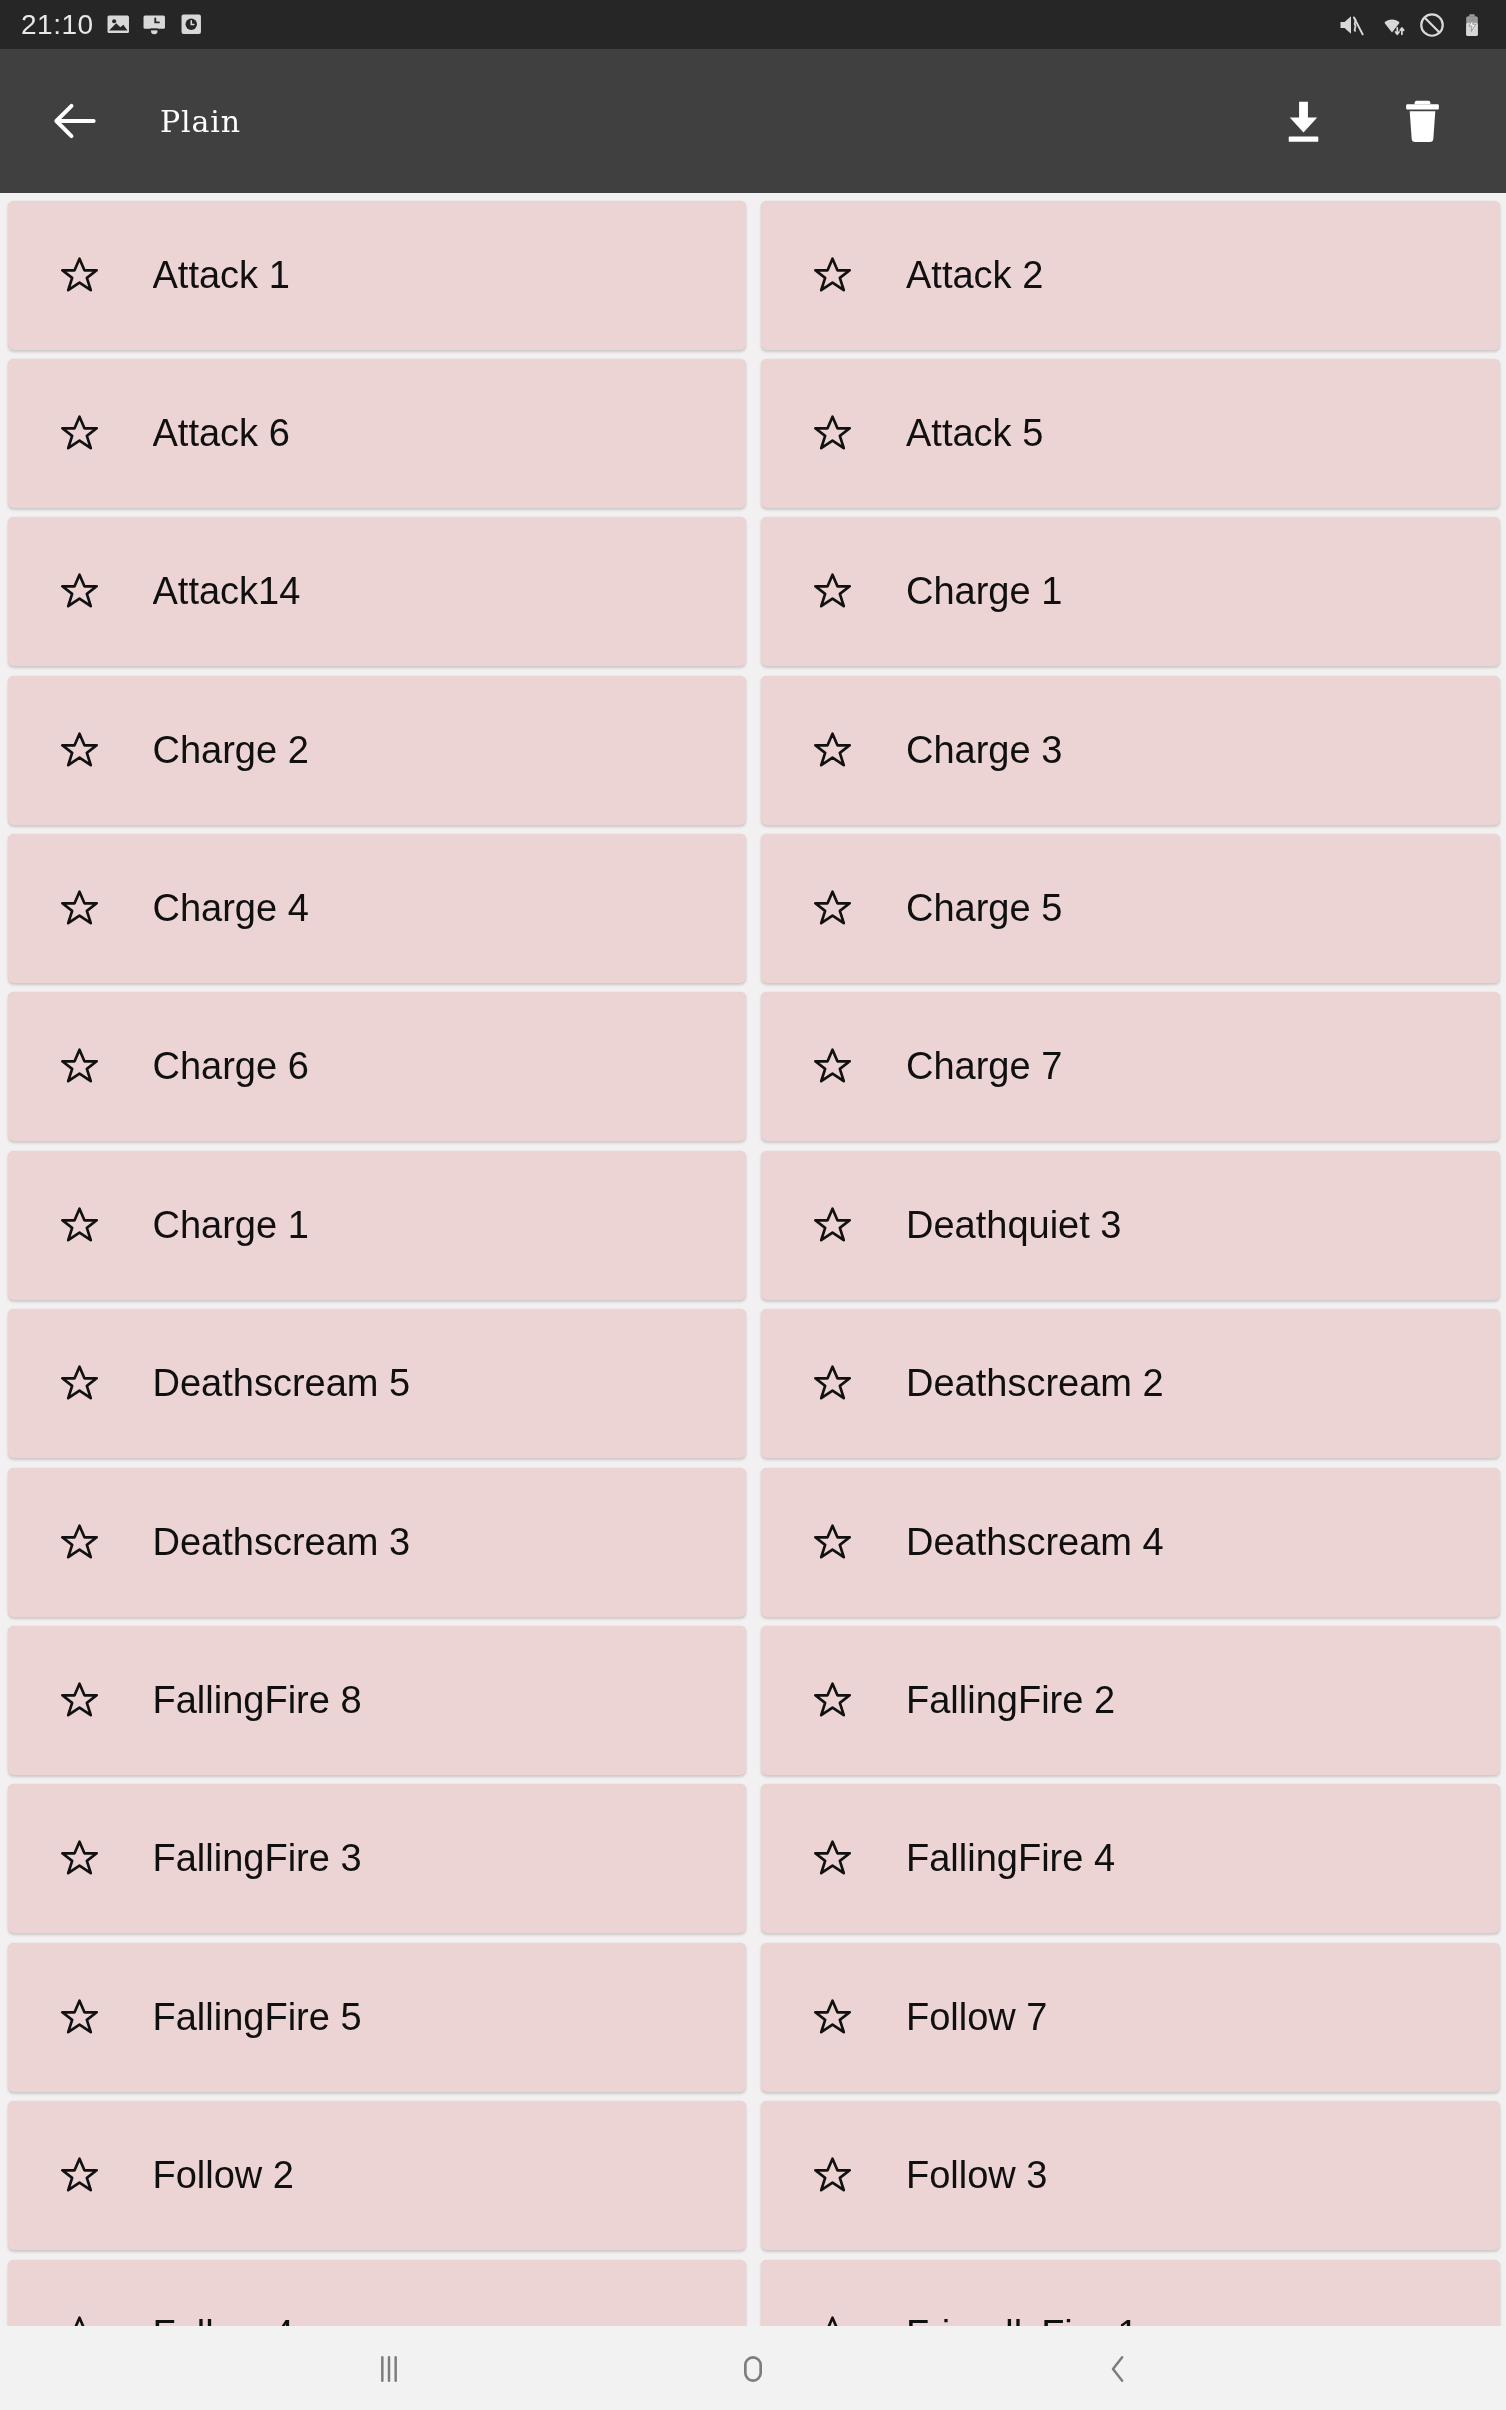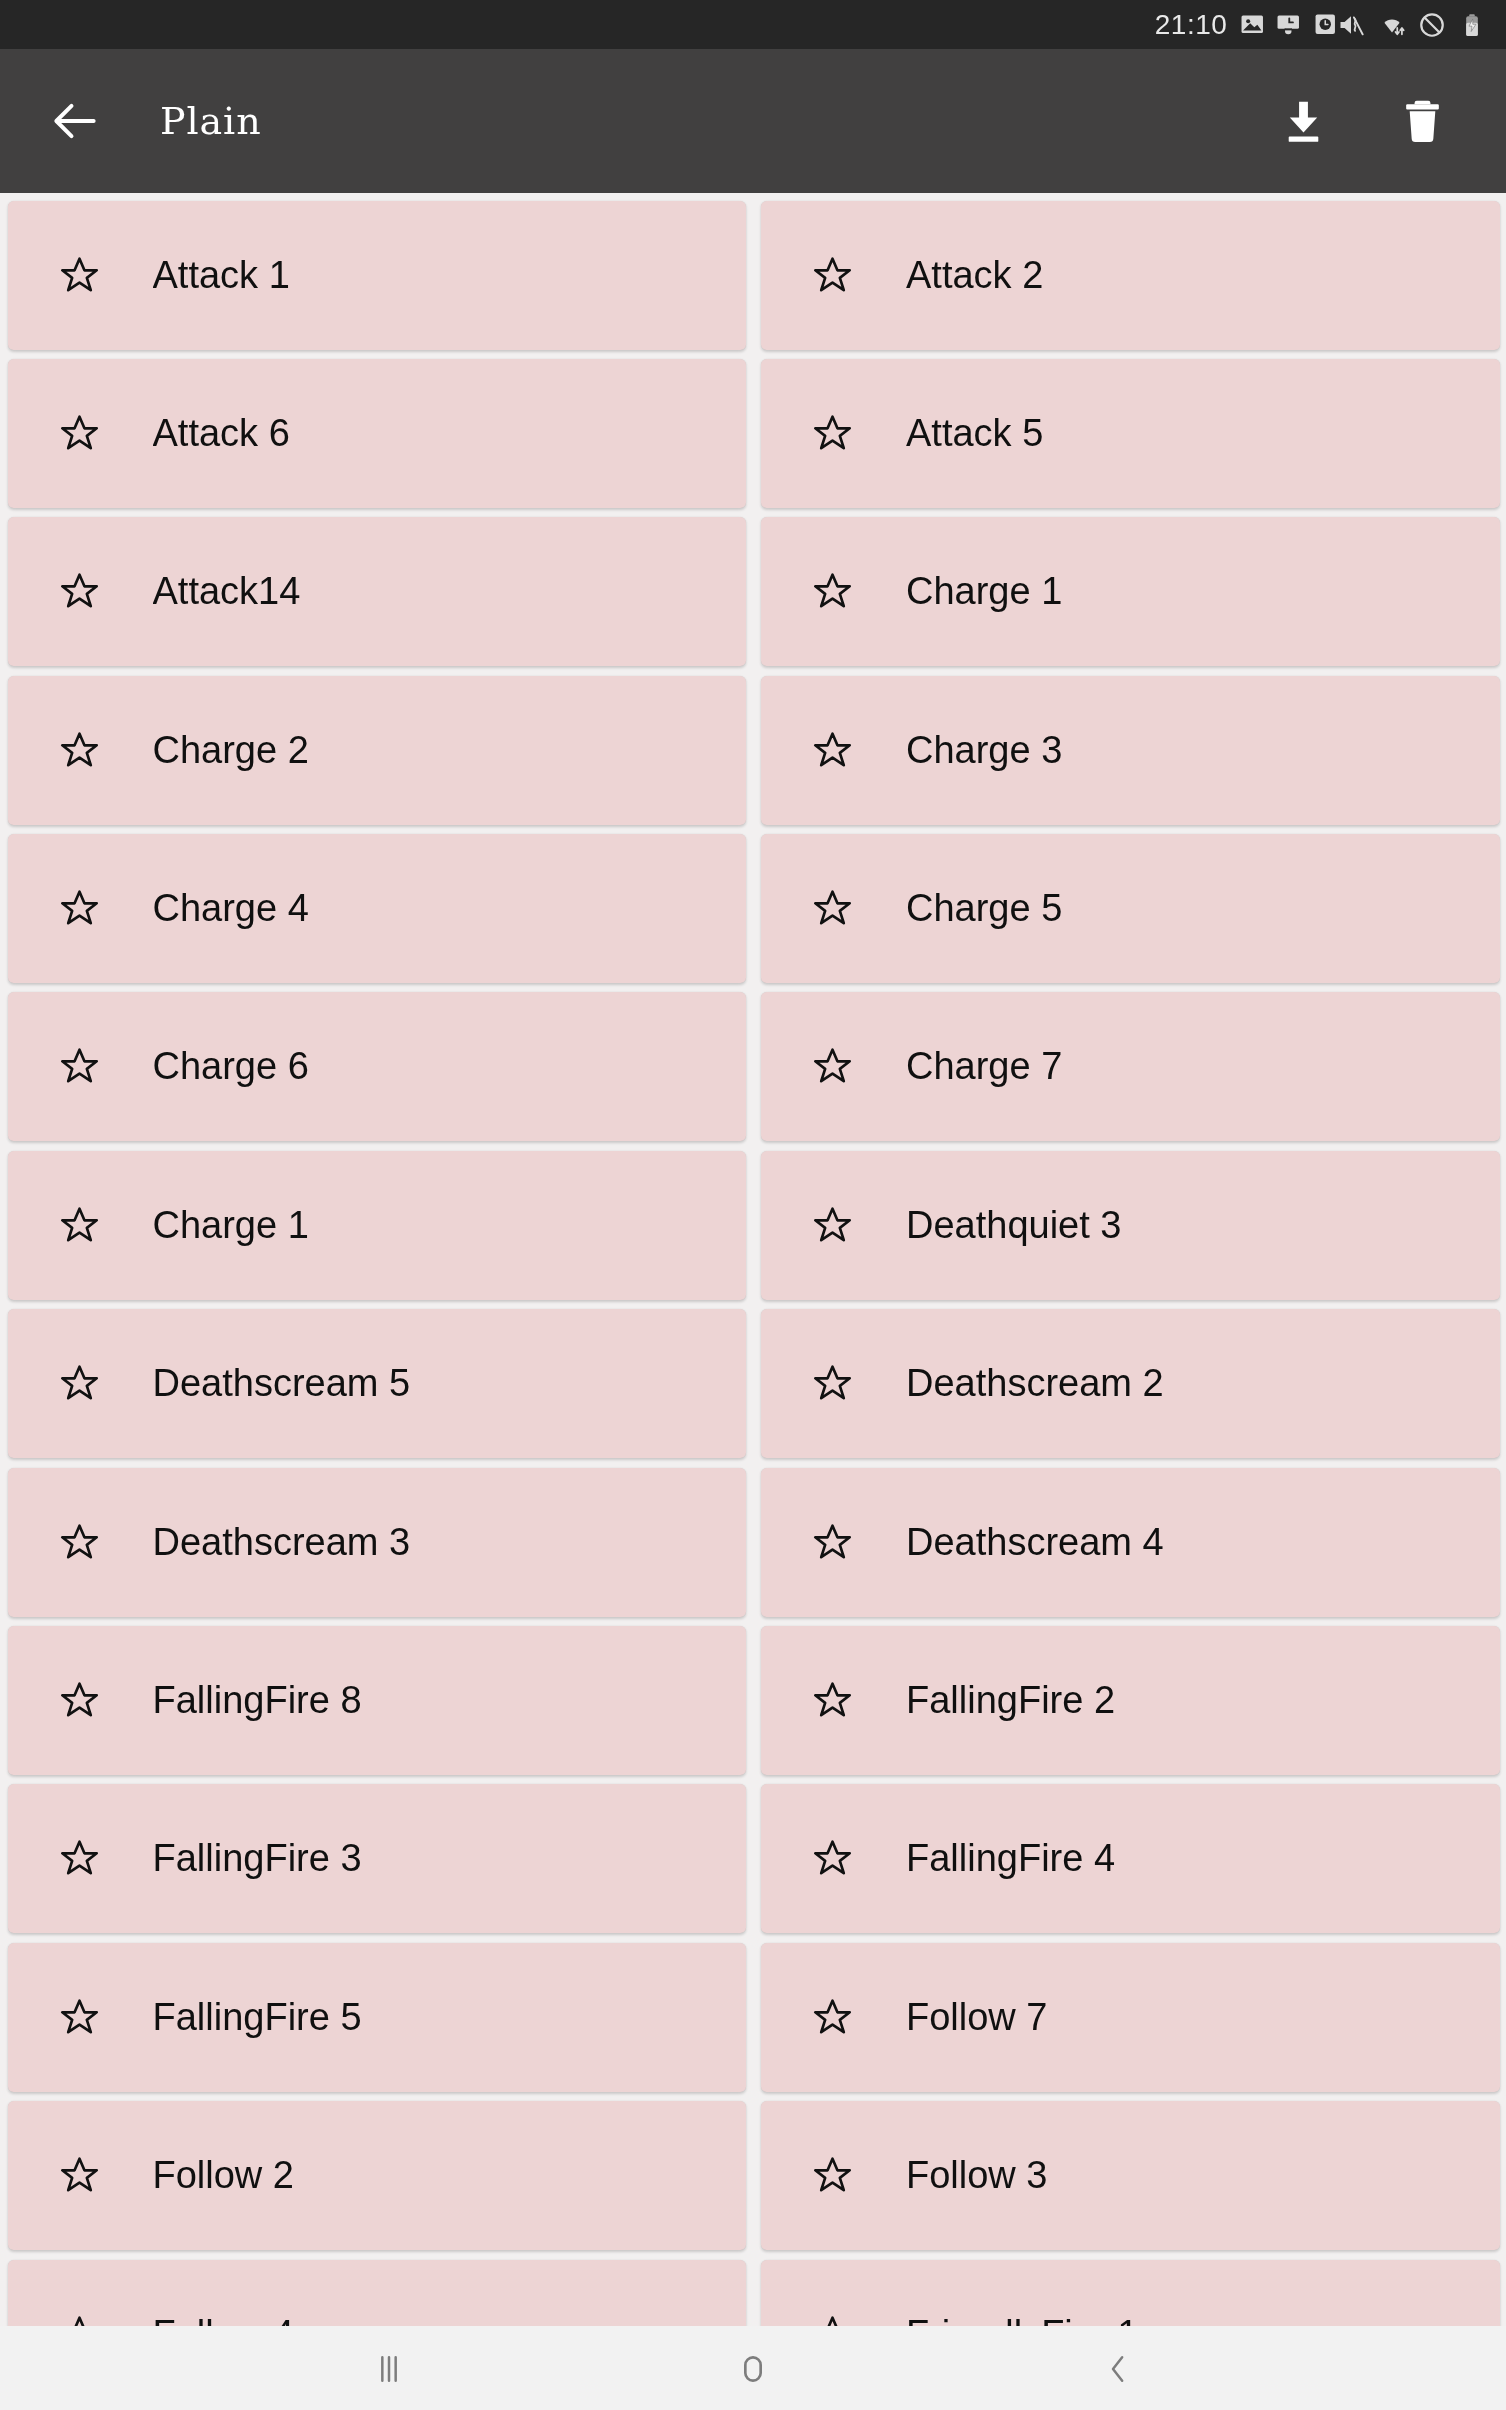--- a/index.html
+++ b/index.html
@@ -17,21 +17,21 @@
 
   
   .status-bar {
     position: absolute;
     top: 0; left: 0;
     width: 1507px;
     height: 49px;
     background: #262626;
     display: flex;
     align-items: center;
-    justify-content: flex-end;
+    justify-content: space-between;
     padding: 0 21px;
     box-sizing: border-box;
   }
   .status-left {
     display: flex;
     align-items: center;
     gap: 12.2px;
   }
   .status-clock {
     color: #e8e8e8;
@@ -70,21 +70,21 @@
     height: 72px;
     display: flex;
     align-items: center;
     justify-content: center;
     flex: 0 0 auto;
     margin-left: 13px;
   }
   .app-title {
     color: #ffffff;
     font-family: "DejaVu Serif", serif;
-    font-size: 38px;
+    font-size: 30px;
     font-weight: 400;
     margin-left: 49px;
     letter-spacing: 0.9px;
     white-space: nowrap;
   }
   .app-bar-spacer { flex: 1 1 auto; }
   .appbar-action {
     width: 79px;
     height: 79px;
     display: flex;

